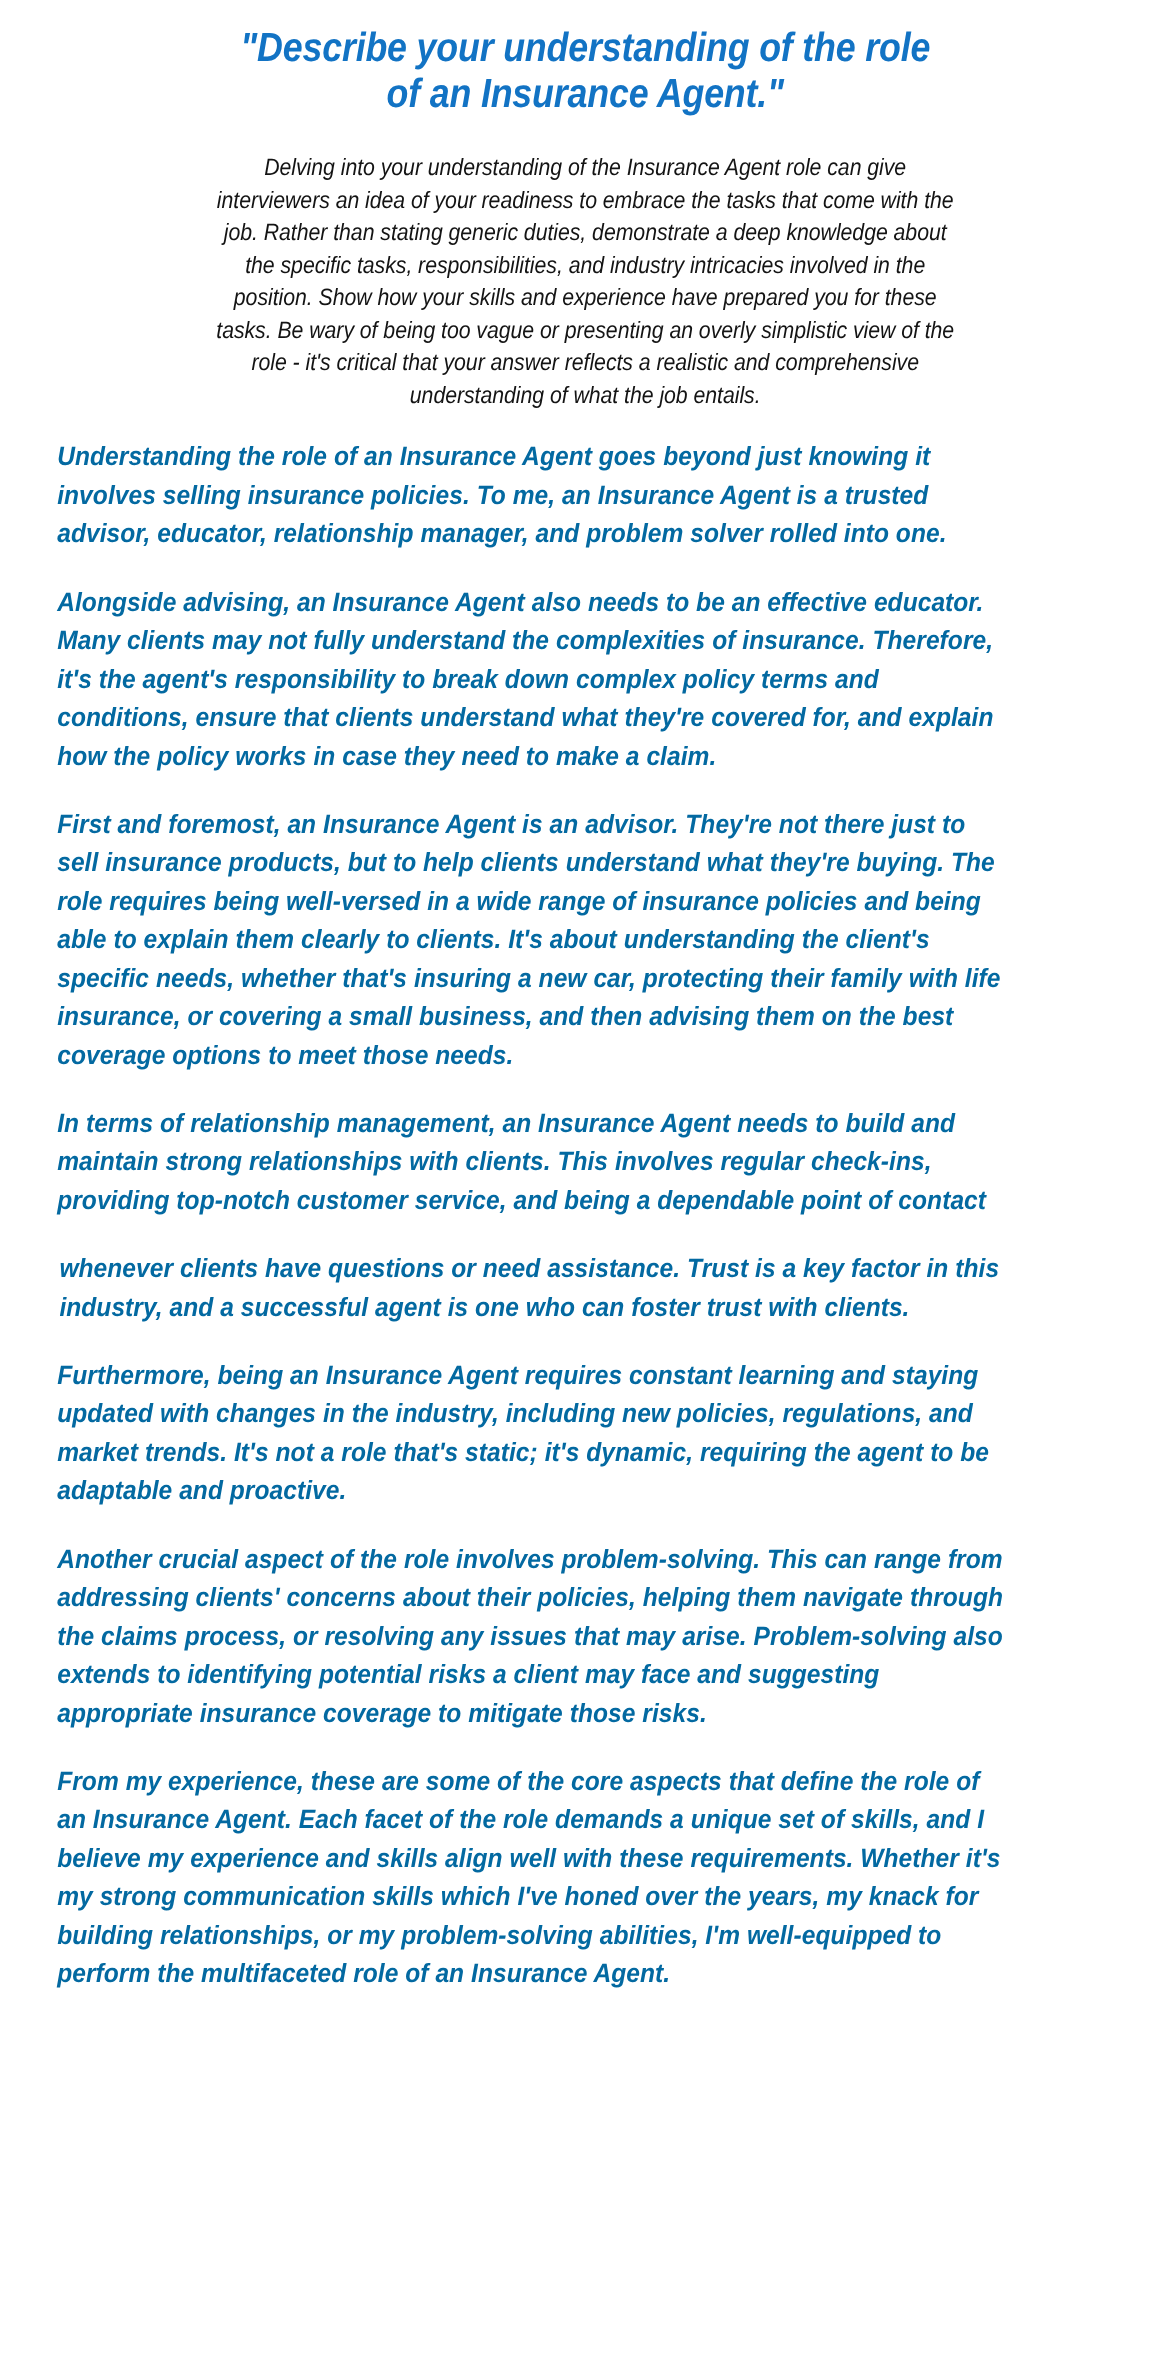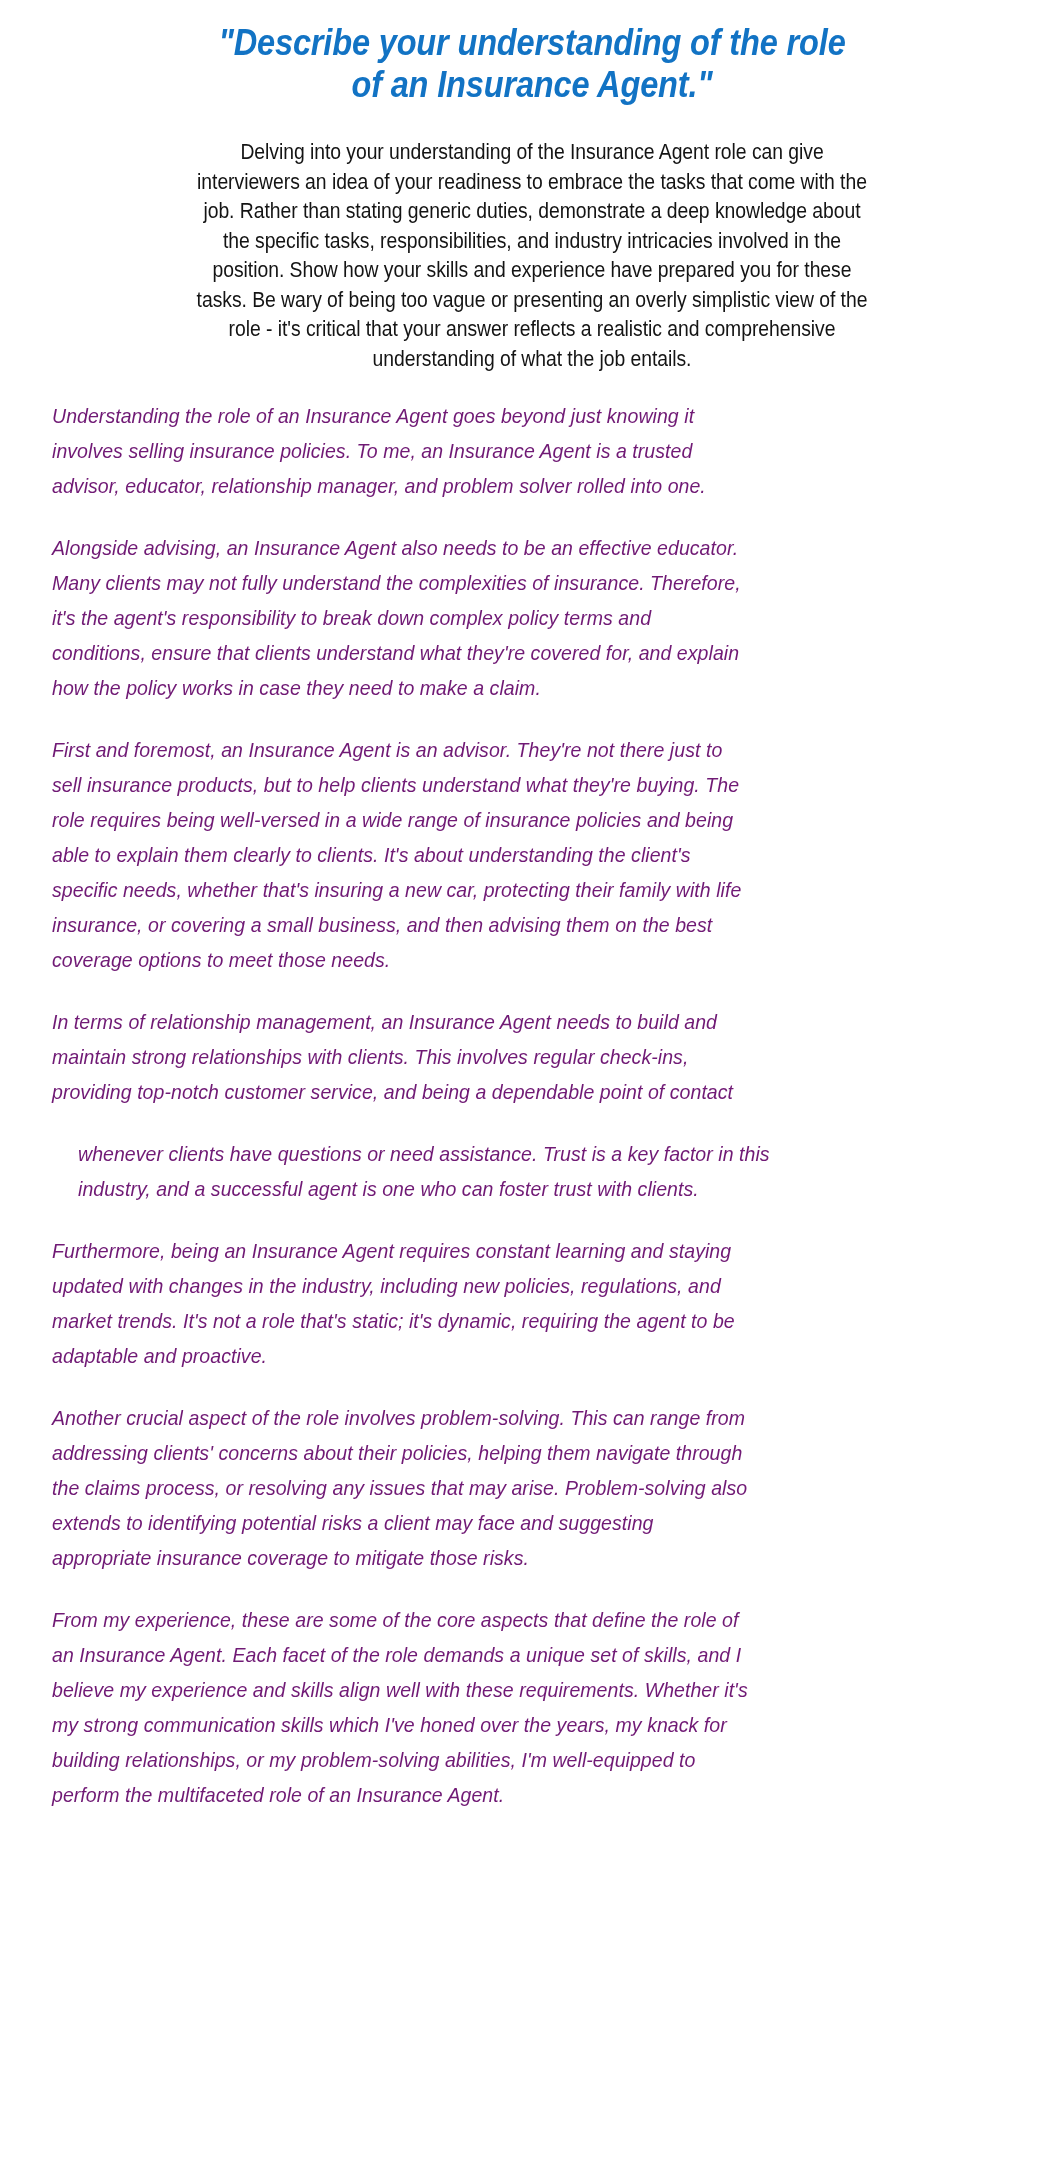--- a/index.html
+++ b/index.html
@@ -44,20 +44,21 @@
   
   .intro {
     margin: 32px auto 0 auto;
     width: 876px;
     text-align: center;
     color: #141414;
     font-family: "Liberation Sans Narrow", "Liberation Sans", sans-serif;
     font-size: 21.5px;
     line-height: 29.5px;
     letter-spacing: -0.05px;
+    font-style: italic;
   }
   .intro .ln {
     display: block;
     transform: scaleX(0.9);
     transform-origin: center center;
     white-space: nowrap;
   }
 
   
   .answer-heading {
@@ -76,33 +77,34 @@
   
   .answer-body {
     margin: 24px 0 0 52px;
     width: 930px;
     color: #232323;
   }
   .para {
     margin: 0 0 27px 0;
     font-family: "Liberation Sans Narrow", "Liberation Sans", sans-serif;
     font-style: italic;
-    font-size: 21px;
+    font-size: 24px;
     line-height: 35px;
     letter-spacing: 0.05px;
-    color: #701a75;
+    color: #0369a1;
+    font-weight: bold;
   }
   .para .ln {
     display: block;
     transform: scaleX(0.93);
     transform-origin: left center;
     white-space: nowrap;
   }
   .para.indented {
-    margin-left: 26px;
+    margin-left: 2px;
   }
   .para.gap-before {
     margin-top: 6px;
   }
 </style>
 </head>
 <body>
 
 <div class="page">
 

